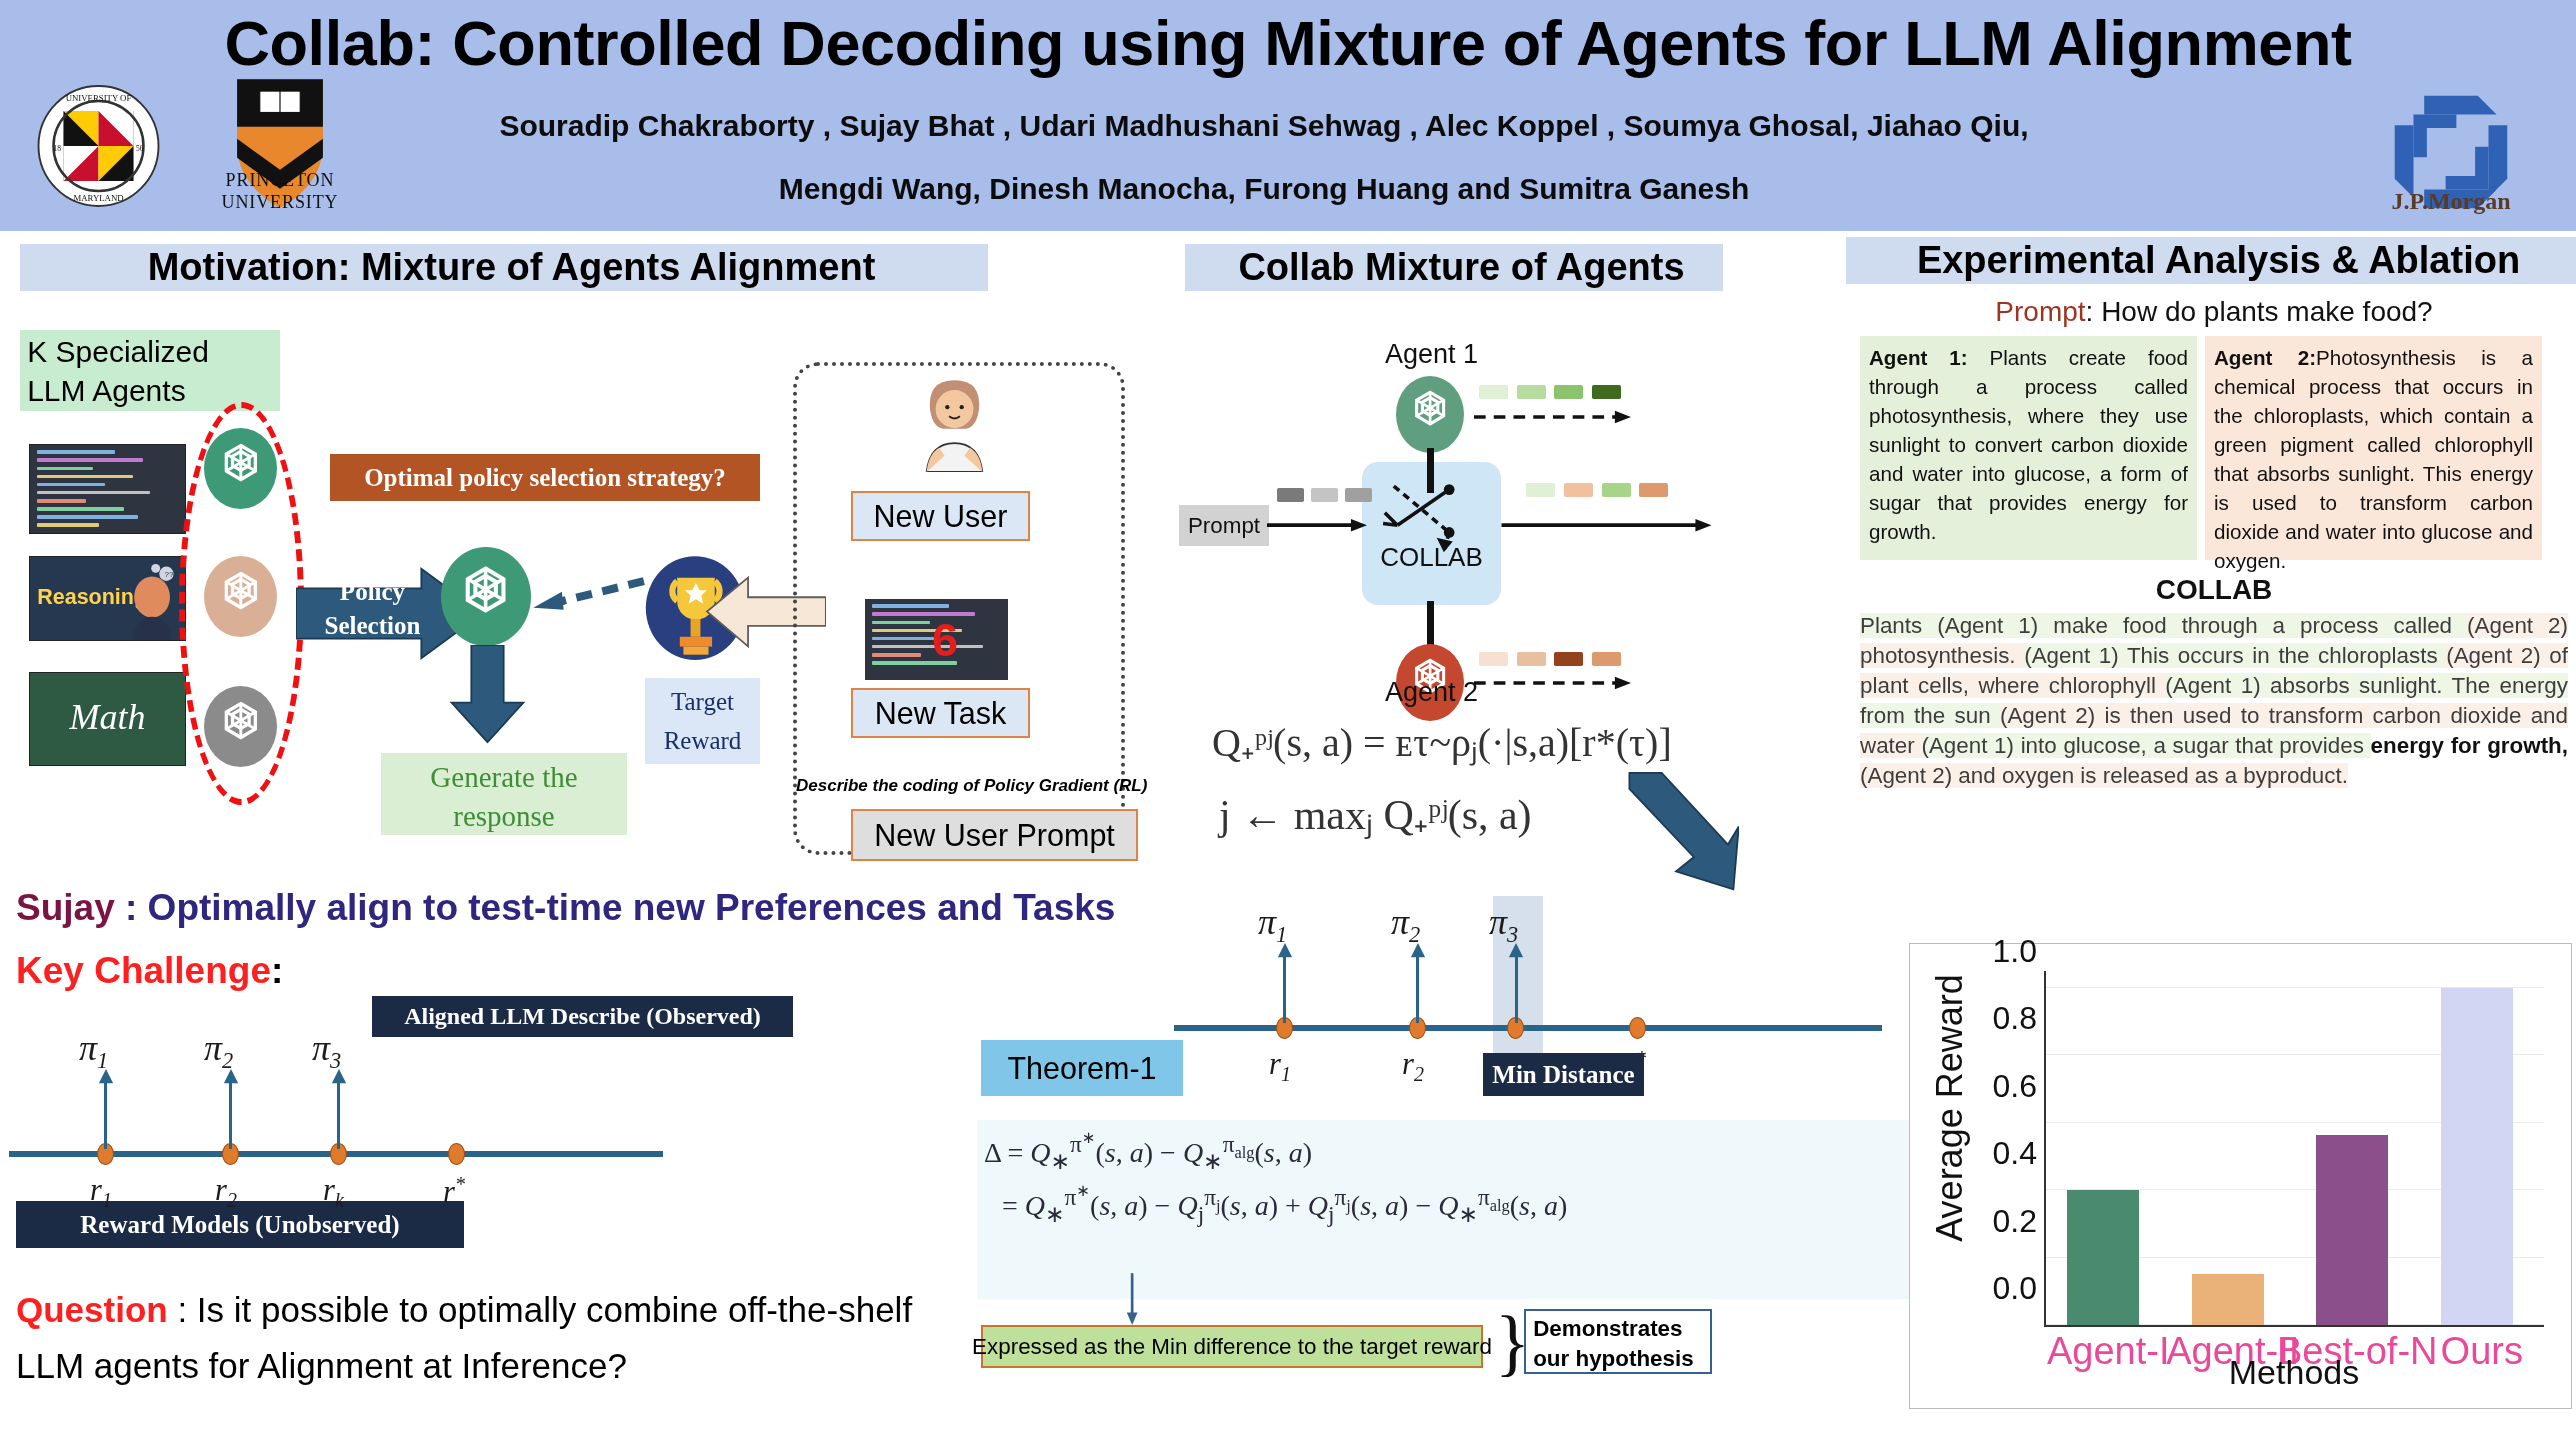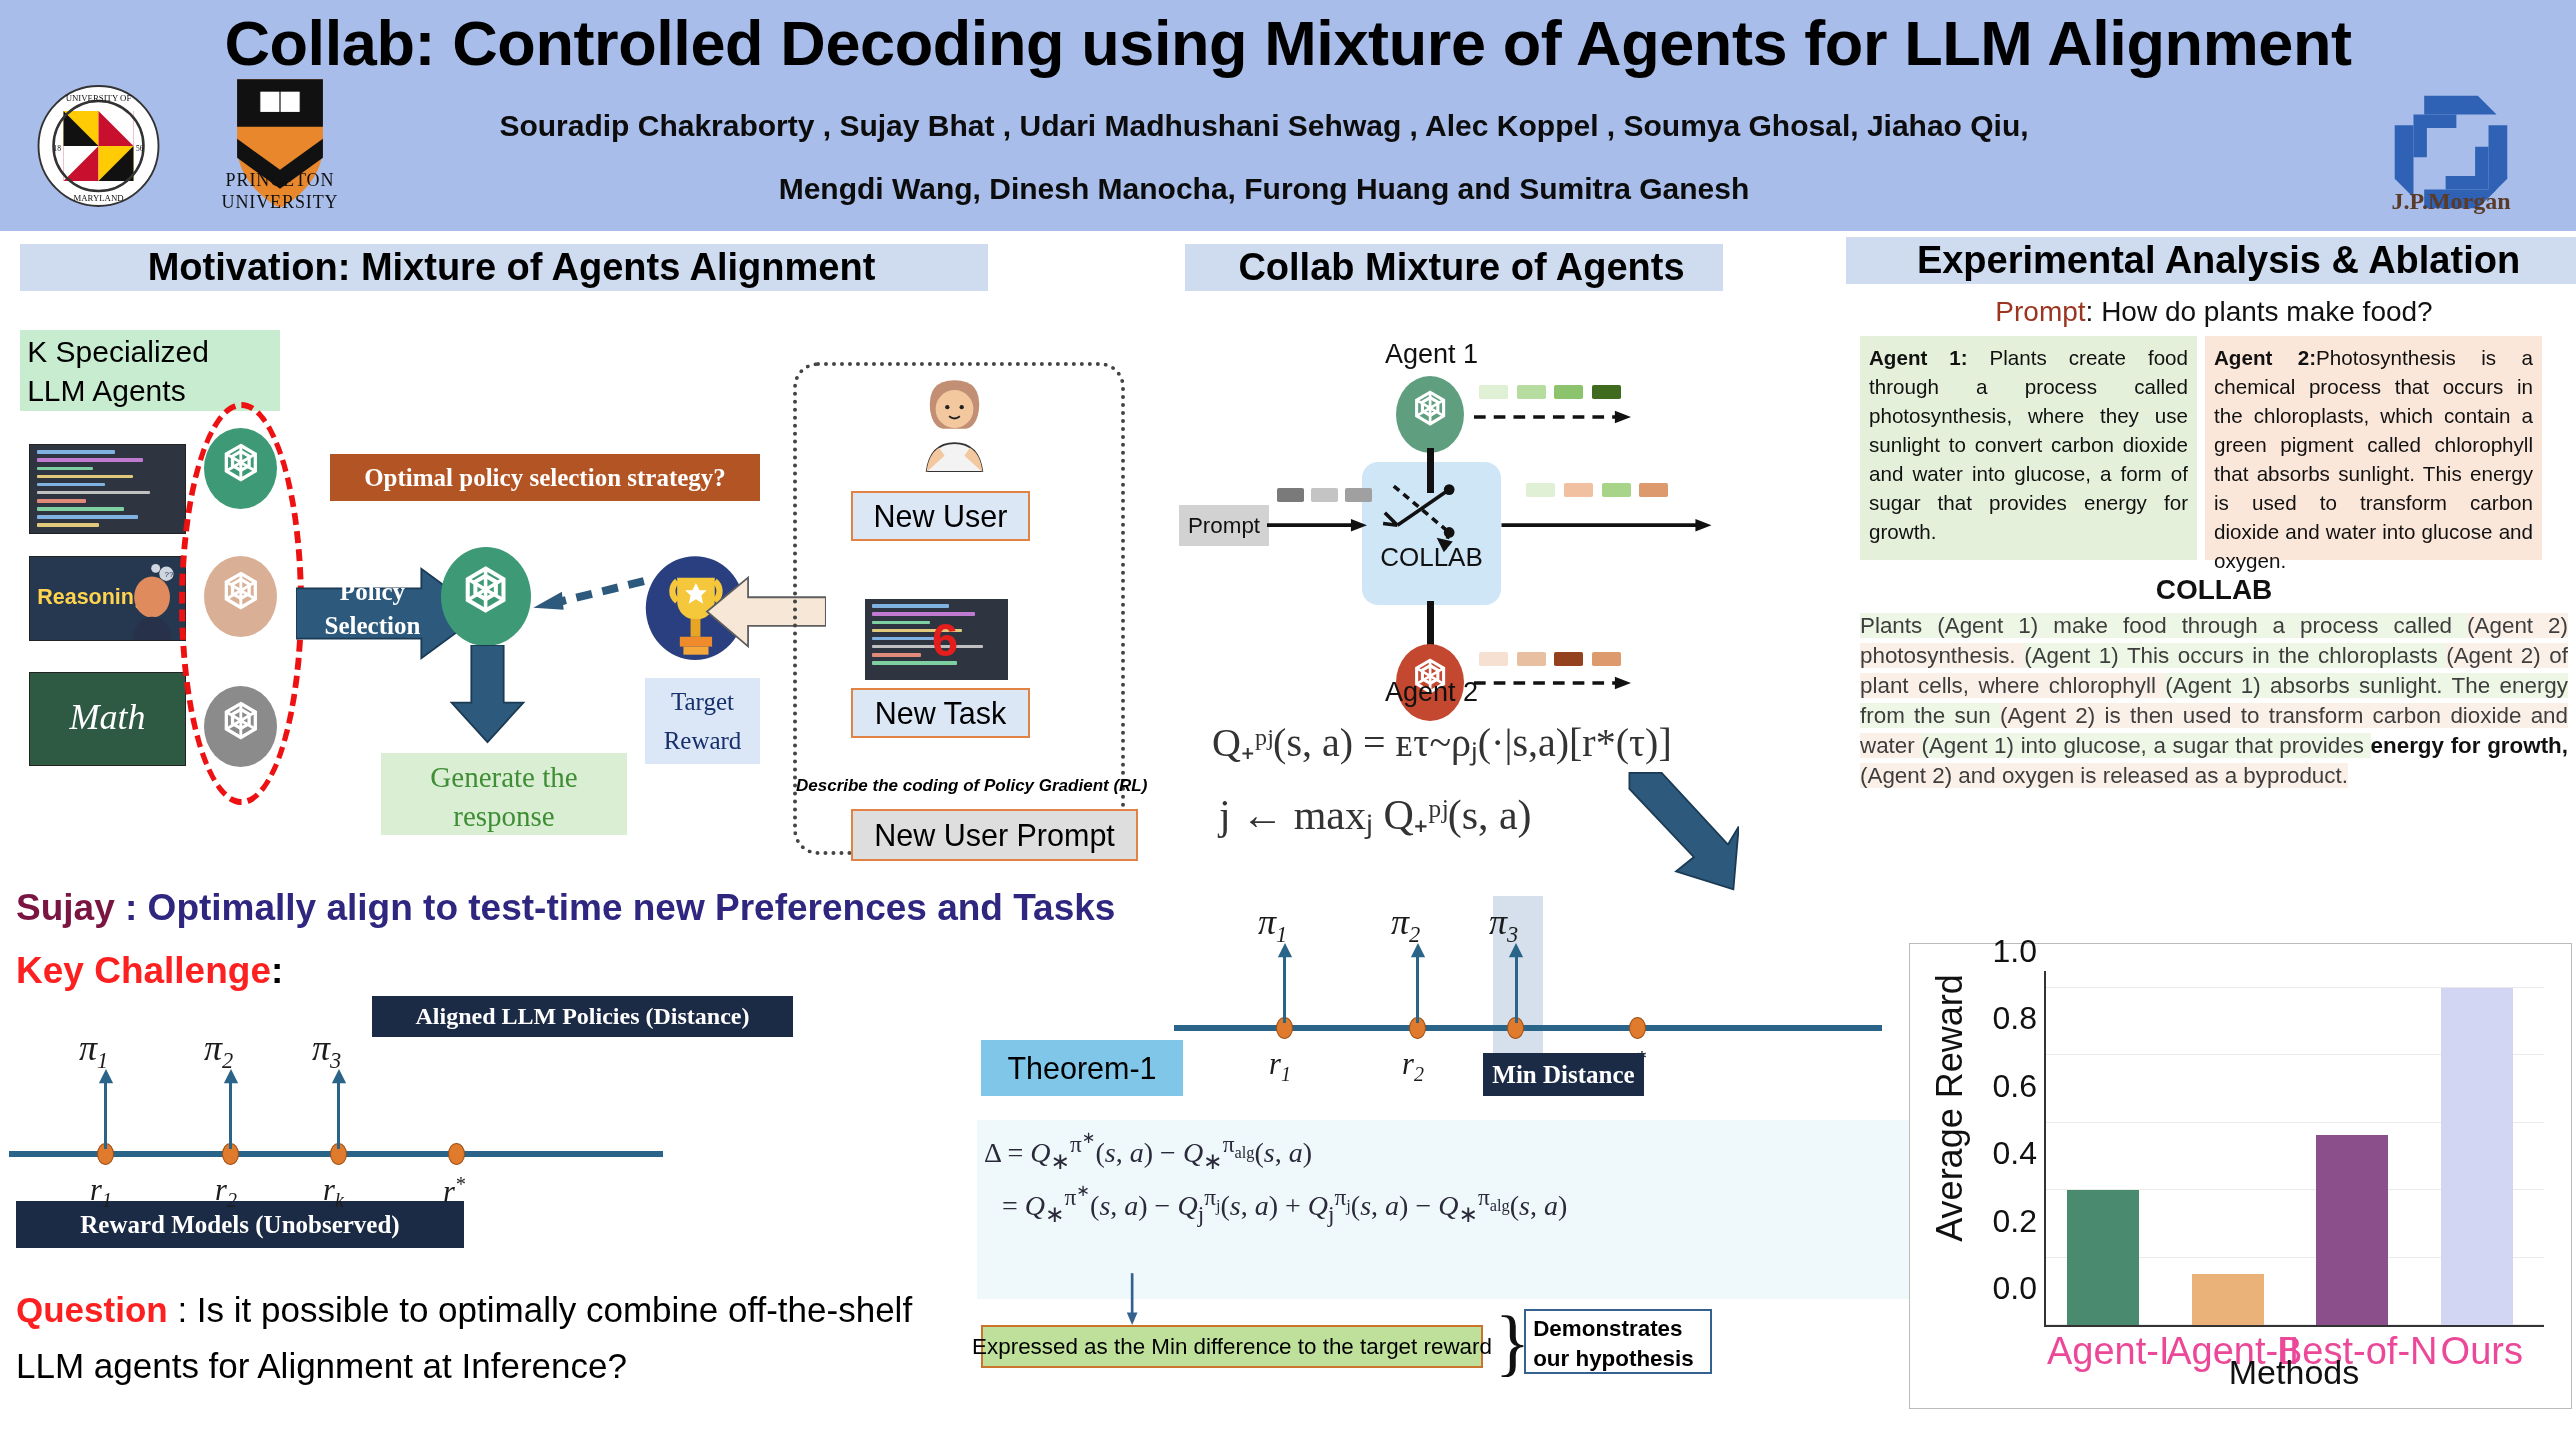--- a/index.html
+++ b/index.html
@@ -490,21 +490,21 @@
   <div class="describe-txt">Describe the coding of Policy Gradient (RL)</div>
   <div class="lbl-box new-prompt-box">New User Prompt</div>
 
   <div class="goal-line">
     <span class="goal-kw">Sujay</span><span> : Optimally align to test-time new Preferences and Tasks</span>
   </div>
   <div class="keych-line">
     <span class="keych-kw">Key Challenge</span><span>:</span>
   </div>
 
-  <div class="dark-banner banner-observed">Aligned LLM Policies (Distance)</div>
+  <div class="dark-banner banner-observed">Aligned LLM Describe (Observed)</div>
   <div class="dark-banner banner-unobserved">Reward Models (Unobserved)</div>
 
   <div class="numline" style="left:0; top:1022px; width:681px; height:179px;">
     <div class="nl-axis" style="left:9px; top:129px; width:654px;"></div>
     <div class="nl-dot" style="left:97px; top:121px;"></div>
     <div class="nl-dot" style="left:222px; top:121px;"></div>
     <div class="nl-dot" style="left:330px; top:121px;"></div>
     <div class="nl-dot" style="left:448px; top:121px;"></div>
     <div class="nl-stem" style="left:104px; top:54px; height:73px;"></div>
     <div class="nl-stem" style="left:229px; top:54px; height:73px;"></div>

